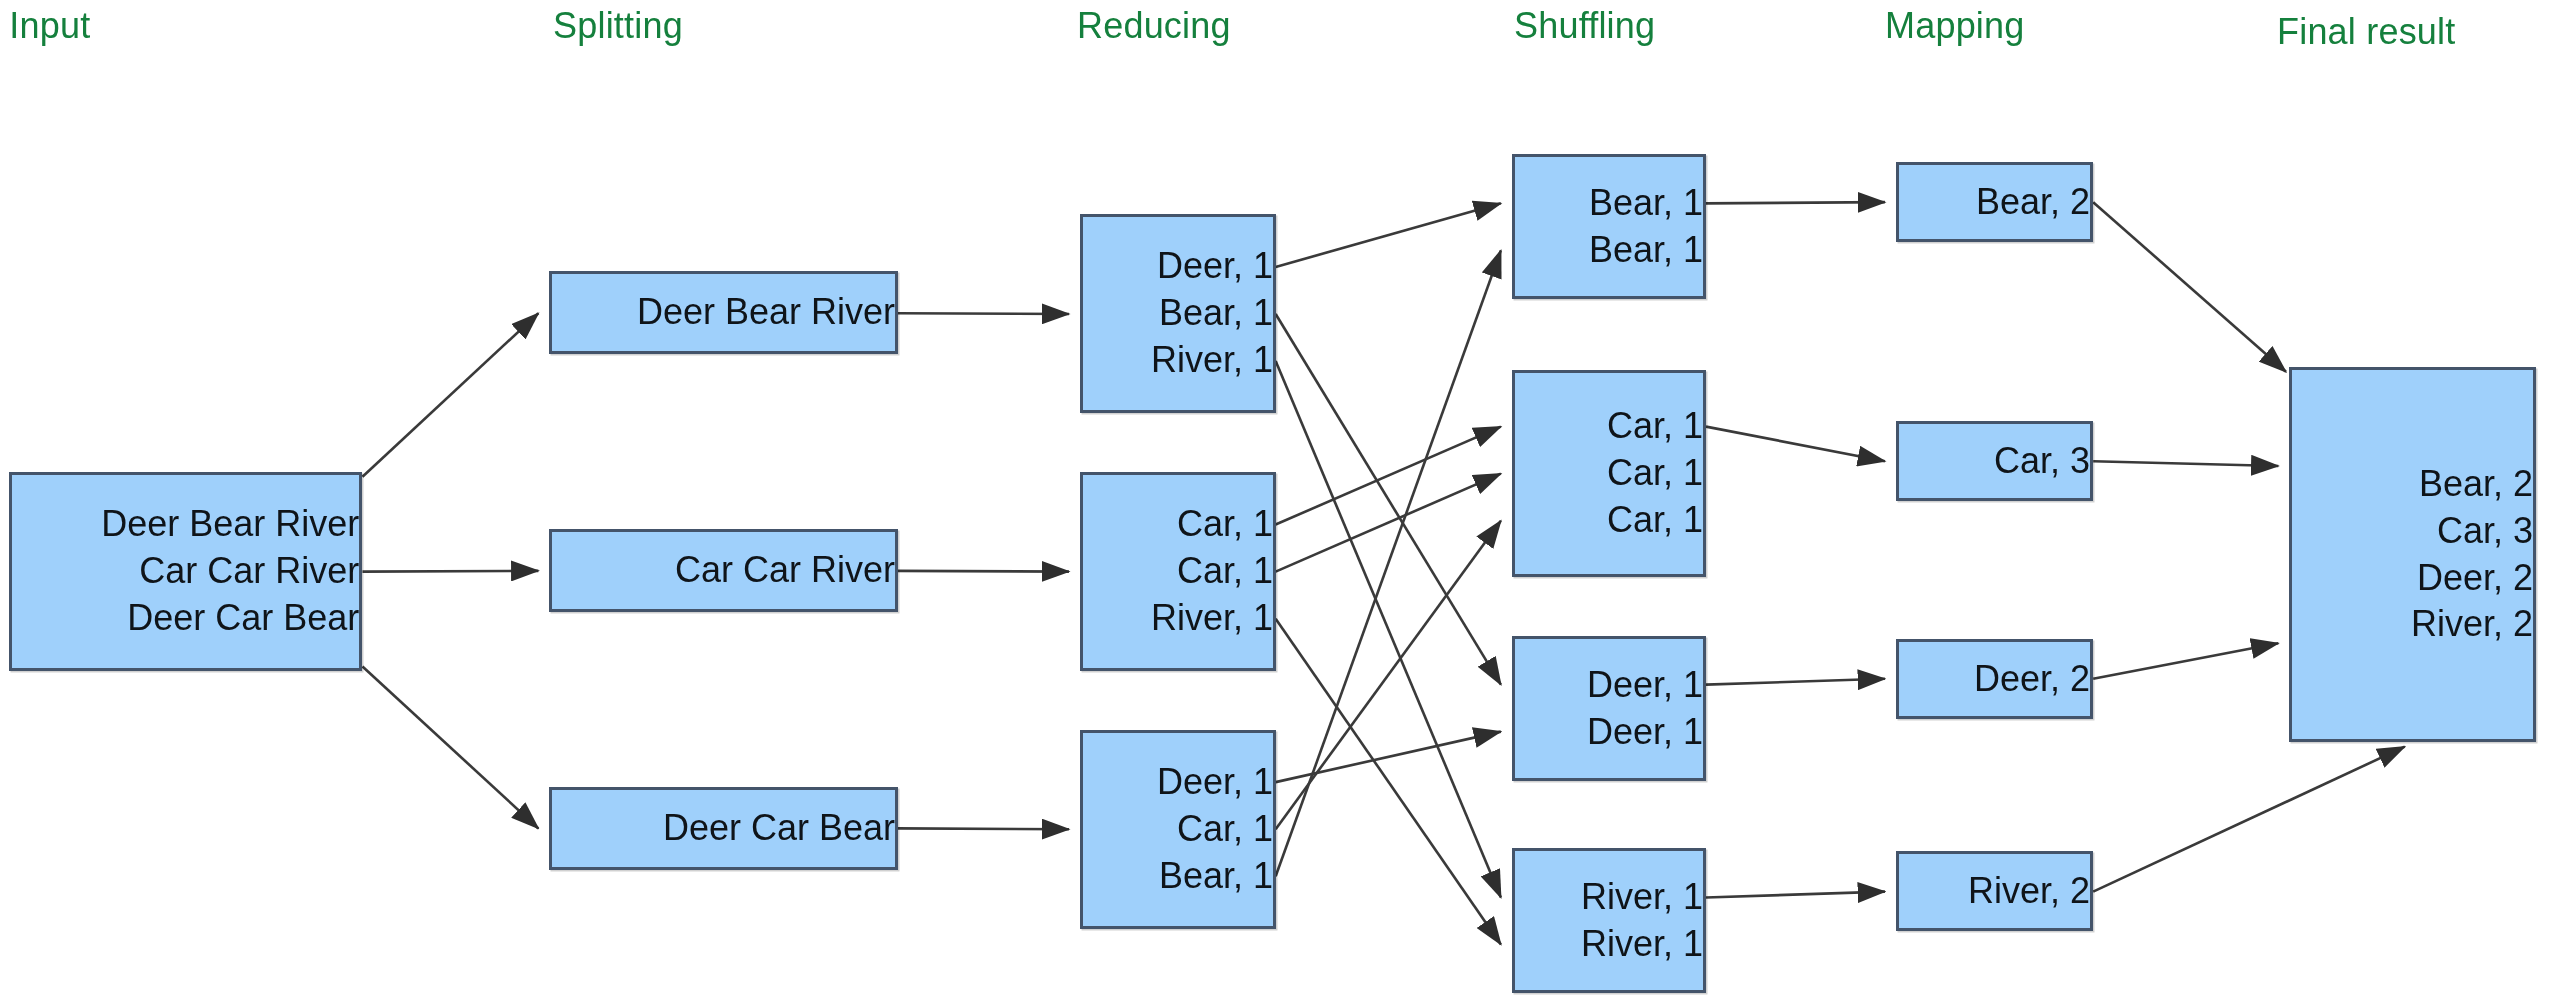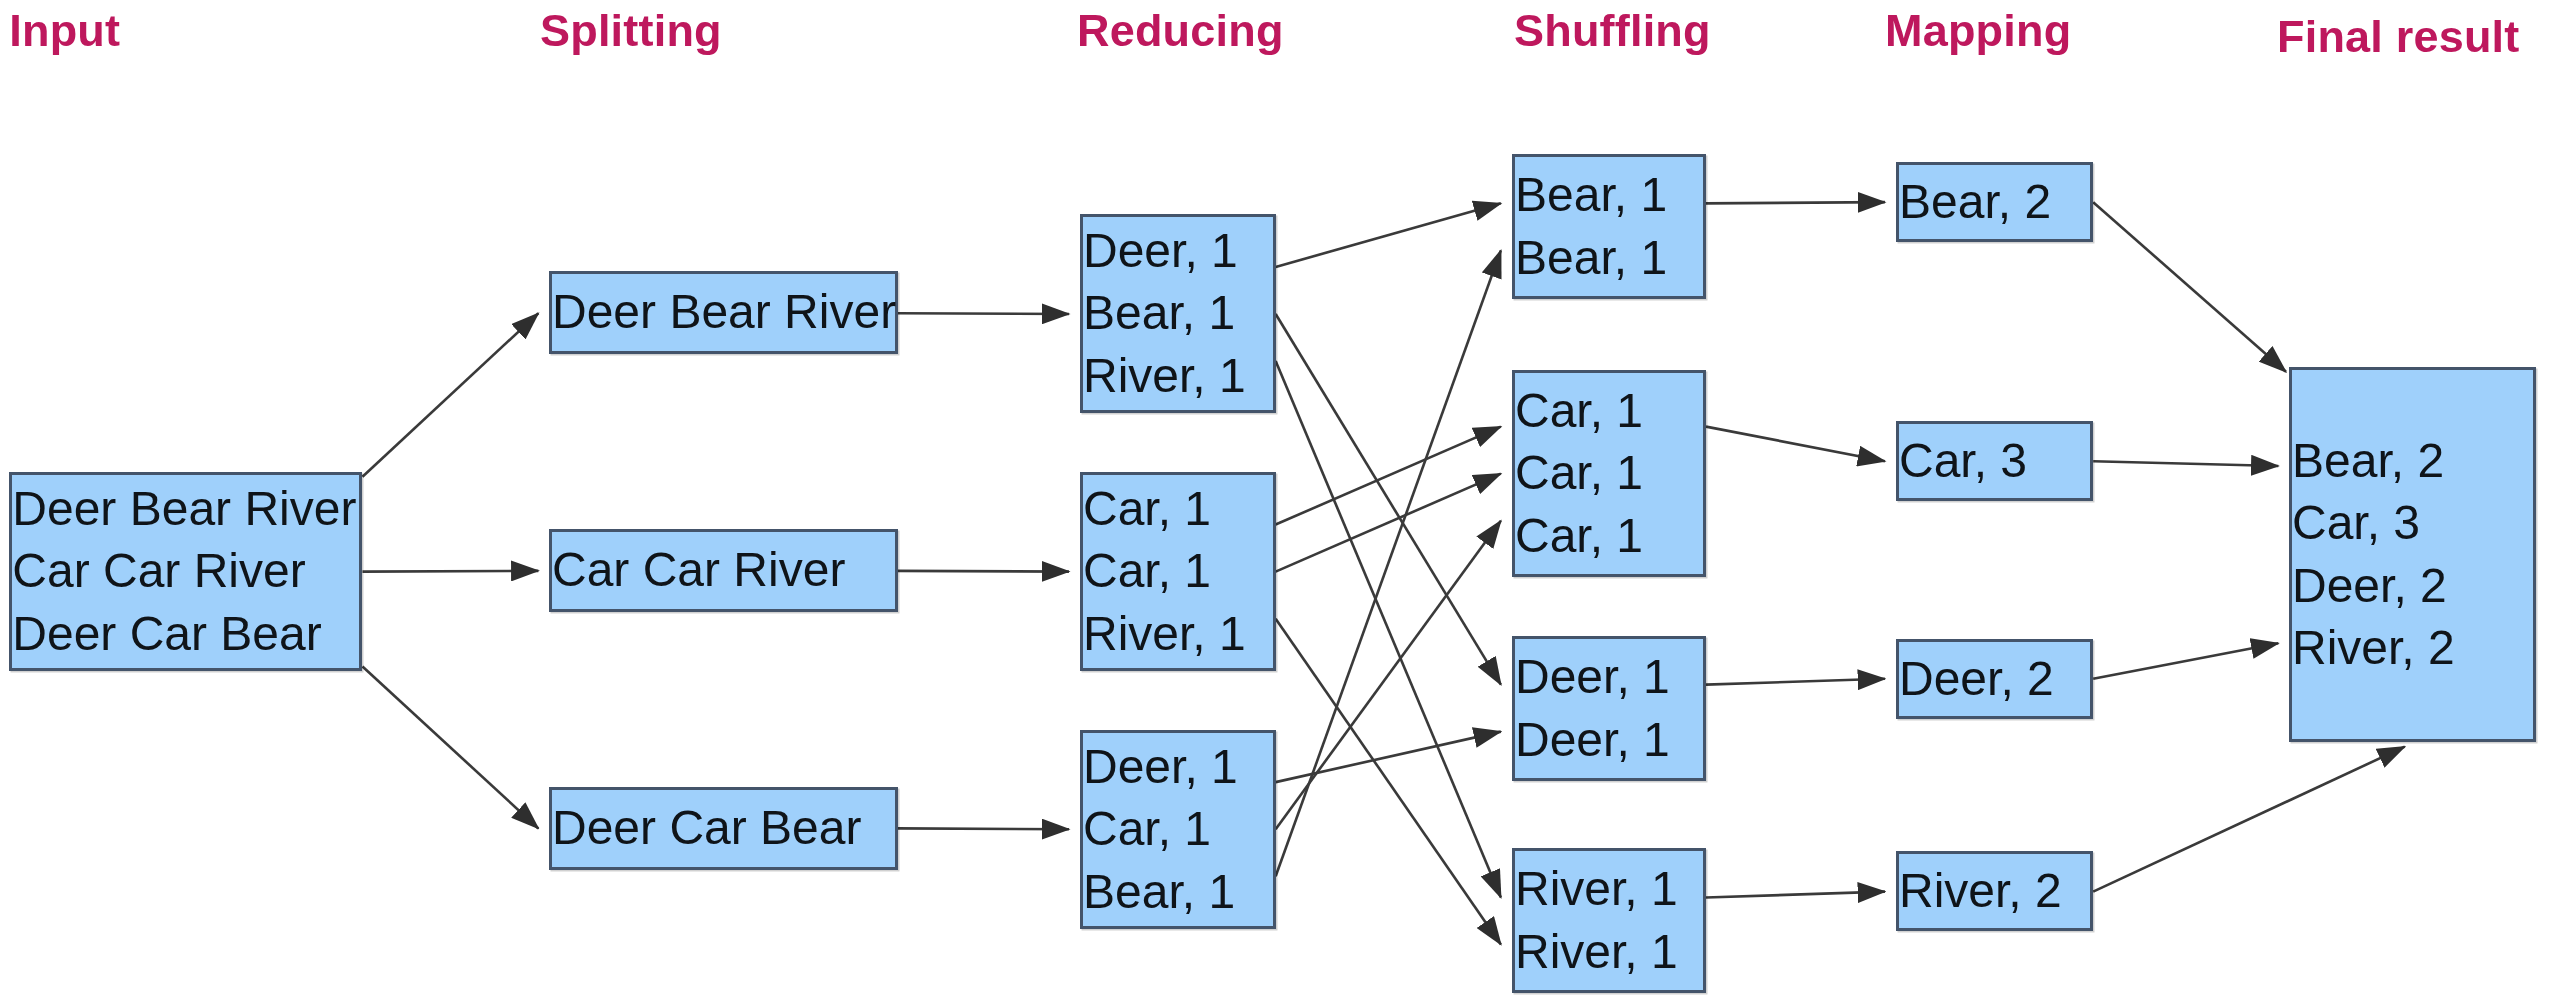--- a/index.html
+++ b/index.html
@@ -9,52 +9,52 @@
     background:#ffffff;
     font-family:"Liberation Sans", sans-serif;
     overflow:hidden;
     position:relative;
   }
   #stage{position:absolute;left:0;top:0;width:2576px;height:1009px;}
   #wires{position:absolute;left:0;top:0;width:2576px;height:1009px;pointer-events:none;}
 
   .col-head{
     position:absolute;
-    color:#be185d;
-    font-size:45px;
+    color:#15803d;
+    font-size:36px;
     line-height:1;
     white-space:nowrap;
-    font-weight:700;
+    font-weight:400;
     letter-spacing:0.2px;
   }
 
   .node{
     position:absolute;
     background:#9fd0fb;
     border:3.1px solid #44546a;
     box-sizing:border-box;
     display:flex;
     flex-direction:column;
-    align-items:flex-start;
+    align-items:flex-end;
     justify-content:center;
     color:#0f1419;
-    font-size:48px;
+    font-size:36px;
     line-height:1.30;
     text-align:center;
     box-shadow:1.5px 1.5px 0 rgba(0,0,0,0.18);
   }
   .node .ln{display:block;white-space:nowrap;}
 </style>
 </head>
 <body>
 
 <div id="stage">
 
   <div class="col-head" style="left: 9.3px; top: 7.7px;">Input</div>
-  <div class="col-head" style="left: 540px; top: 7.7px;">Splitting</div>
+  <div class="col-head" style="left: 553px; top: 7.7px;">Splitting</div>
   <div class="col-head" style="left: 1077px; top: 7.7px;">Reducing</div>
   <div class="col-head" style="left: 1514px; top: 7.7px;">Shuffling</div>
   <div class="col-head" style="left: 1885px; top: 7.7px;">Mapping</div>
   <div class="col-head" style="left: 2277px; top: 14px;">Final result</div>
 
   <svg id="wires" viewBox="0 0 3340 1308" xmlns="http://www.w3.org/2000/svg">
     <defs>
       <marker id="ah" markerWidth="11" markerHeight="8" refX="10.4" refY="4" orient="auto" markerUnits="strokeWidth">
         <path d="M0,0 L11,4 L0,8 Z" fill="#2e2e2e"></path>
       </marker>

